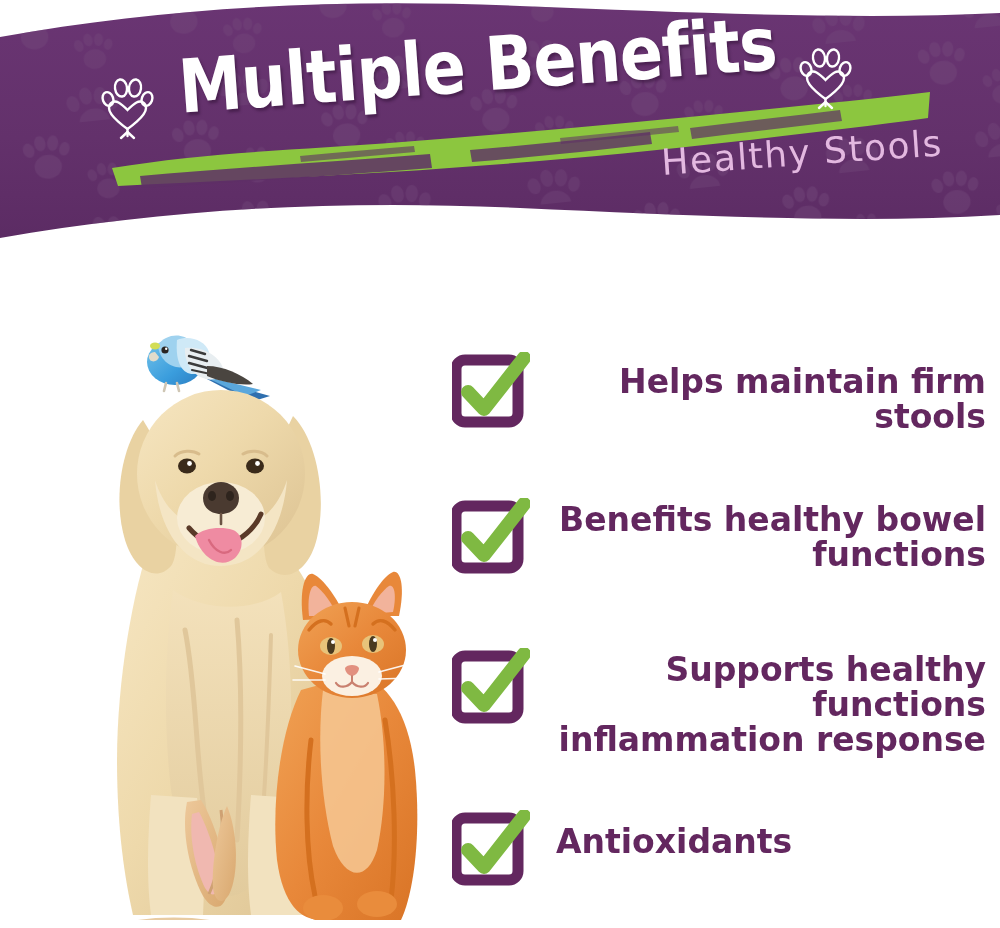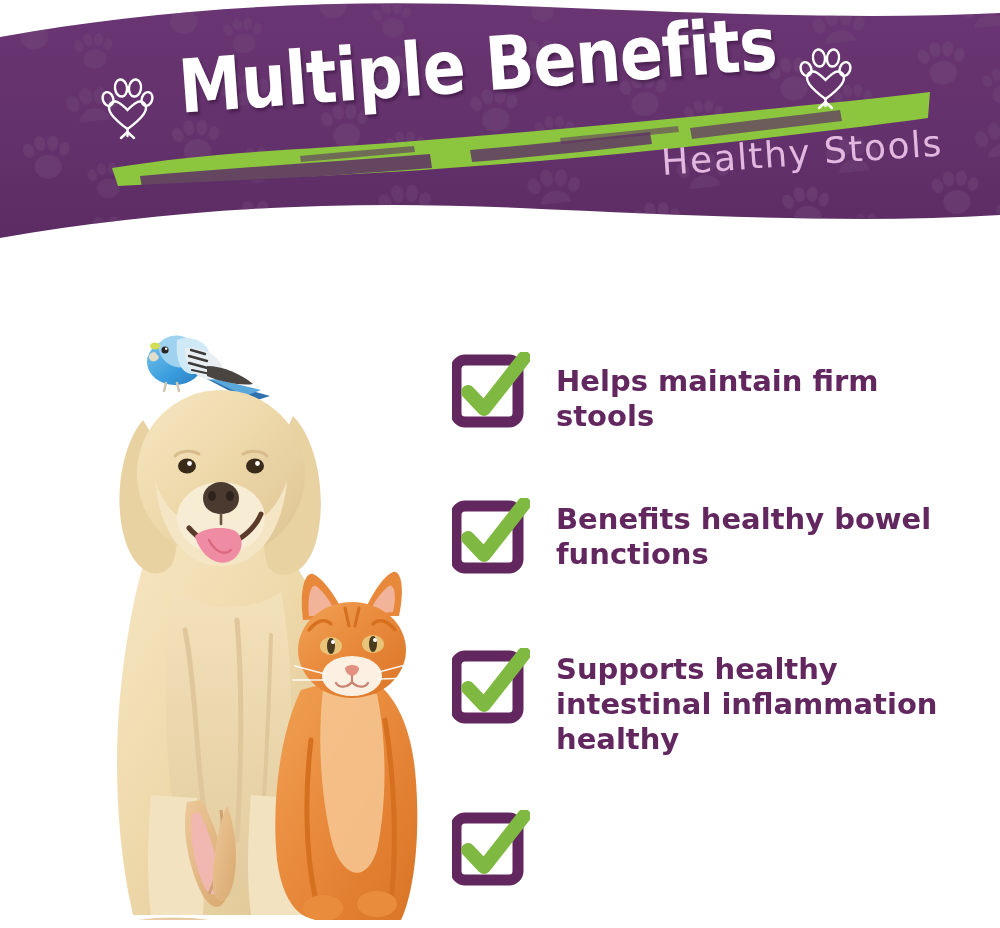--- a/index.html
+++ b/index.html
@@ -111,24 +111,25 @@
     height: 76px;
     flex: 0 0 78px;
     margin-right: 26px;
   }
   .checkbox svg { display:block; }
 
   .benefit-label {
     color: #63275f;
     font-family: "DejaVu Sans", sans-serif;
     font-weight: bold;
-    font-size: 29px;
+    font-size: 33px;
     line-height: 35px;
     padding-top: 12px;
     max-width: 430px;
+    text-align: right;
   }
   .benefit-row.r1 .benefit-label,
   .benefit-row.r2 .benefit-label { padding-top: 4px; }
   .benefit-row.r3 .benefit-label { padding-top: 14px; }
 </style>
 </head>
 <body>
 
 <div class="page">
 
@@ -445,26 +446,27 @@
       <div class="benefit-label">Benefits healthy bowel functions</div>
     </div>
 
     <div class="benefit-row r2">
       <div class="checkbox">
         <svg viewBox="0 0 78 76" width="78" height="76">
           <rect x="4" y="8" width="62" height="62" rx="9" ry="9" fill="none" stroke="#63275f" stroke-width="11"></rect>
           <path d="M16,40 L32,57 L72,6" fill="none" stroke="#7fb942" stroke-width="14" stroke-linecap="round" stroke-linejoin="round"></path>
         </svg>
       </div>
-      <div class="benefit-label">Supports healthy intestinal inflammation healthy</div>
+      <div class="benefit-label">Supports healthy functions inflammation response</div>
     </div>
 
     <div class="benefit-row r3">
       <div class="checkbox">
         <svg viewBox="0 0 78 76" width="78" height="76">
           <rect x="4" y="8" width="62" height="62" rx="9" ry="9" fill="none" stroke="#63275f" stroke-width="11"></rect>
           <path d="M16,40 L32,57 L72,6" fill="none" stroke="#7fb942" stroke-width="14" stroke-linecap="round" stroke-linejoin="round"></path>
         </svg>
       </div>
+      <div class="benefit-label">Antioxidants</div>
     </div>
 
   </div>
 </div>
 
 </body></html>

